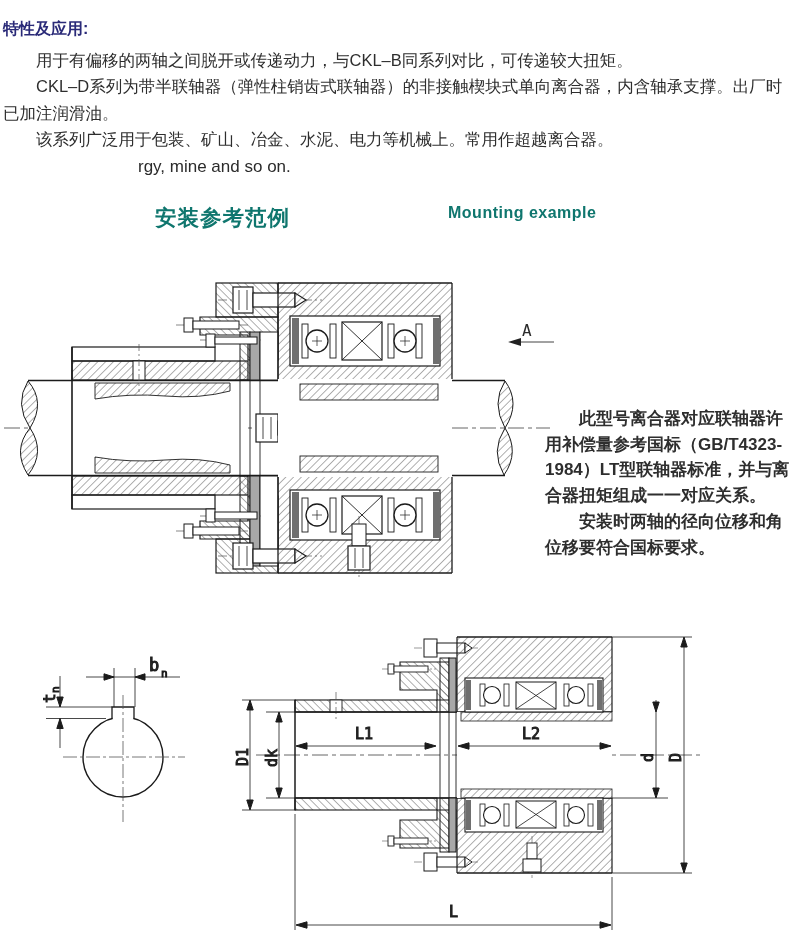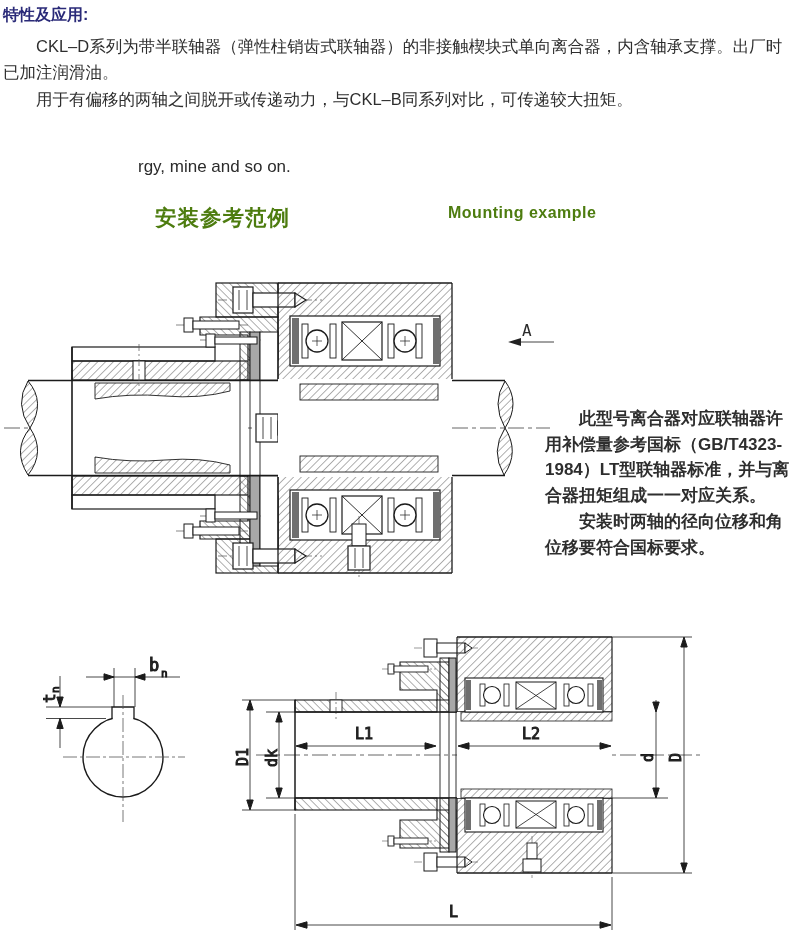--- a/index.html
+++ b/index.html
@@ -5,40 +5,41 @@
   html,body{margin:0;padding:0;}
   body{
     width:800px;height:943px;position:relative;overflow:hidden;
     background:#ffffff;
     font-family:"Liberation Sans","DejaVu Sans",sans-serif;
     color:#2e2e2e;
   }
   .abs{position:absolute;}
   
   .features{left:3px;top:2px;width:795px;font-size:16.5px;line-height:26.5px;z-index:5;}
-  .features .h{font-size:16px;font-weight:bold;color:#2a2a78;margin:0 0 4px 0;}
+  .features .h{font-size:16px;font-weight:bold;color:#2a2a78;margin:14px 0 4px 0;}
   .features p{margin:0;text-indent:2em;}
   .en-frag{left:138px;top:157px;font-size:17px;color:#2b2b2b;z-index:5;text-align:right;}
-  .sec-head{font-weight:bold;color:#4d7c0f;z-index:5;letter-spacing:1px;}
+  .sec-head{font-weight:bold;color:#0f766e;z-index:5;letter-spacing:1px;}
   .sec-head.cn{left:155px;top:203px;font-size:21.5px;}
   .sec-head.en{left:448px;top:204px;font-size:16px;letter-spacing:0.5px;}
   
   .req{left:545px;top:406px;width:250px;font-size:17px;line-height:25.7px;z-index:6;}
   .req .h{font-size:16px;font-weight:bold;color:#2a2a78;margin:0 0 1px 0;}
   .req p{margin:0;text-indent:2em;font-weight:bold;}
   svg{position:absolute;z-index:1;}
   svg text{font-family:"DejaVu Sans Mono","Liberation Mono",monospace;fill:#2b2b2b;}
 </style>
 </head>
 <body>
 
 <div class="abs features">
   <div class="h">特性及应用:</div>
+  <p>用于有偏移的两轴之间脱开或传递动力，与CKL–B同系列对比，可传递较大扭矩。</p>
   <p>CKL–D系列为带半联轴器（弹性柱销齿式联轴器）的非接触楔块式单向离合器，内含轴承支撑。出厂时已加注润滑油。</p>
-  <p>用于有偏移的两轴之间脱开或传递动力，与CKL–B同系列对比，可传递较大扭矩。</p>
+  <p>该系列广泛用于包装、矿山、冶金、水泥、电力等机械上。常用作超越离合器。</p>
 </div>
 
 <div class="abs en-frag">rgy, mine and so on.</div>
 
 <div class="abs sec-head cn">安装参考范例</div>
 <div class="abs sec-head en">Mounting example</div>
 
 <div class="abs req">
   <p>此型号离合器对应联轴器许用补偿量参考国标（GB/T4323-1984）LT型联轴器标准，并与离合器扭矩组成一一对应关系。</p>
   <p>安装时两轴的径向位移和角位移要符合国标要求。</p>

